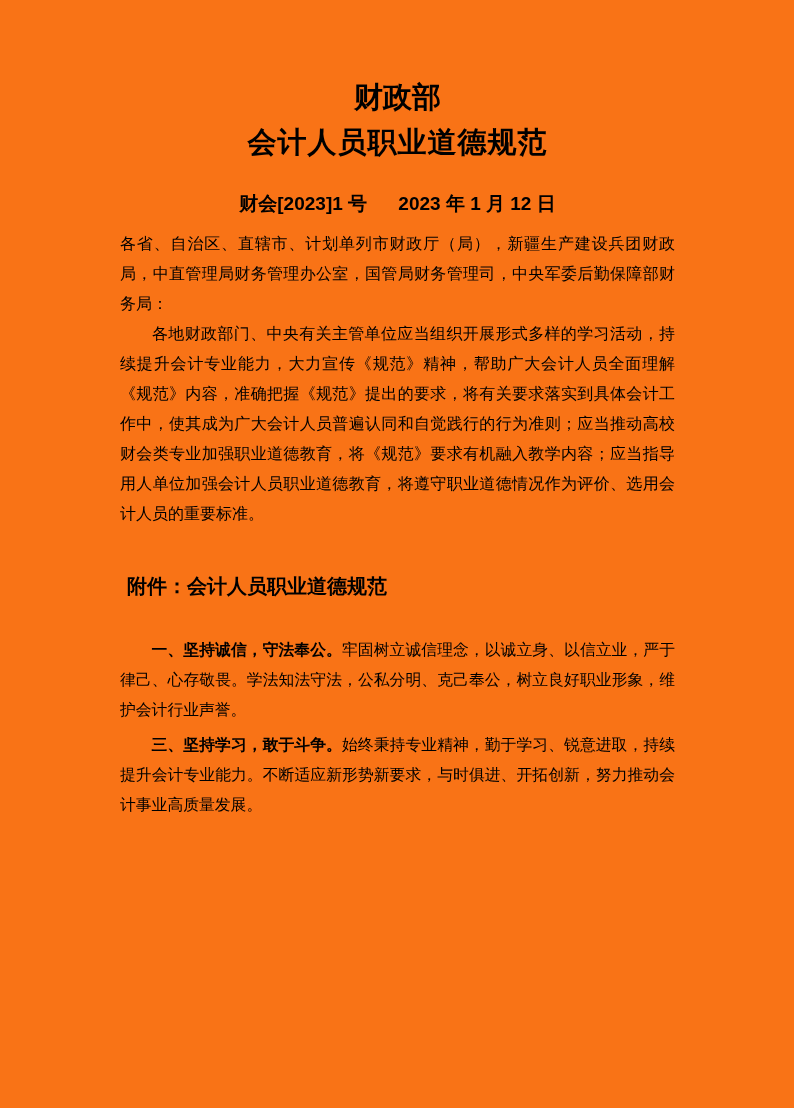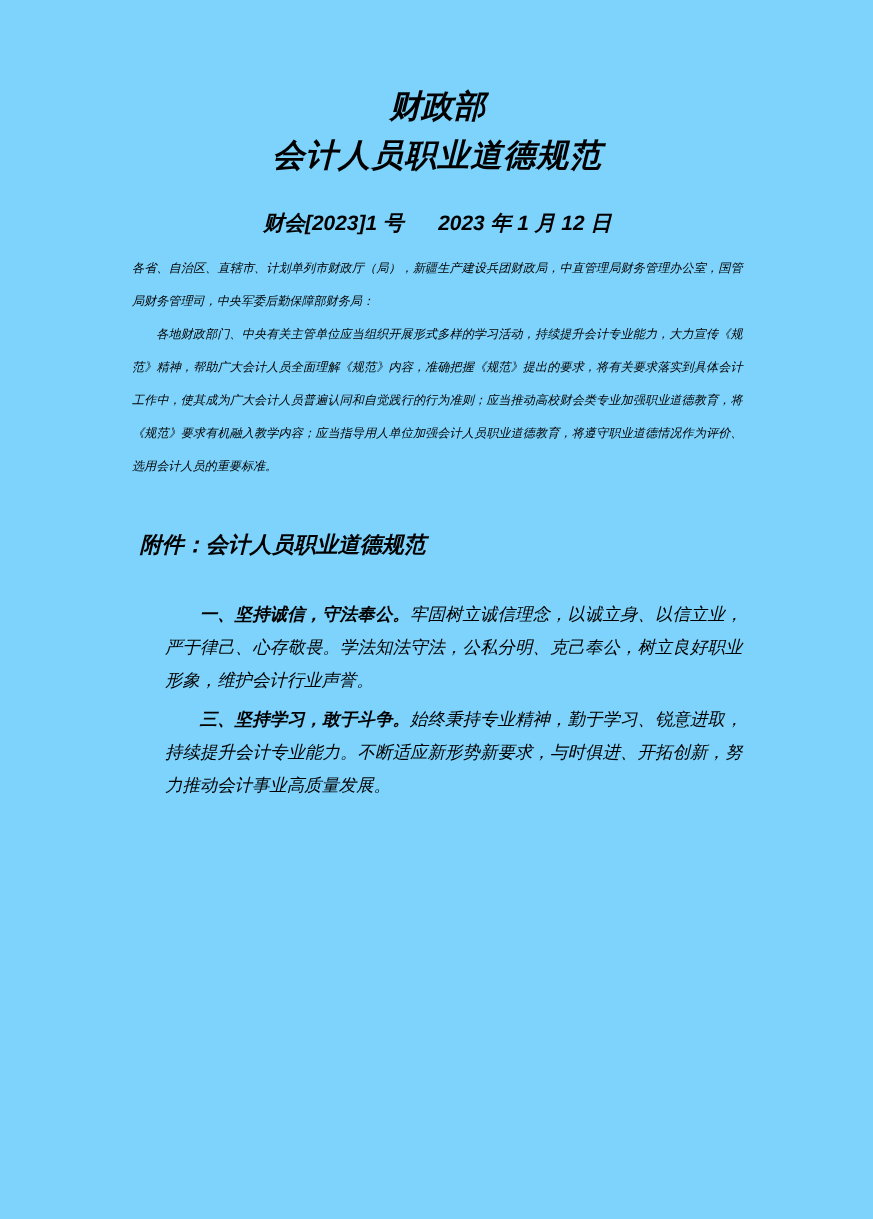--- a/index.html
+++ b/index.html
@@ -5,26 +5,25 @@
   html, body {
     margin: 0;
     padding: 0;
     background: #ffffff;
   }
   .page {
     position: relative;
     box-sizing: border-box;
     width: 794px;
     height: 1108px;
-    background: #7dd3fc;
+    background: #f97316;
     color: #000000;
     padding: 75px 119px 0 120px;
     overflow: hidden;
     font-family: "Liberation Serif", "DejaVu Serif", serif;
-    font-style: italic;
   }
   .doc-title {
     margin: 0;
     text-align: center;
     font-family: "Liberation Serif", "DejaVu Serif", serif;
     font-weight: 700;
     font-size: 29px;
     line-height: 45px;
     color: #000000;
   }
@@ -39,21 +38,21 @@
     font-size: 19px;
     line-height: 30px;
     color: #000000;
     white-space: nowrap;
   }
   .doc-meta .issue-date {
     margin-left: 26px;
   }
   .body-copy {
     margin-top: 10px;
-    font-size: 11px;
+    font-size: 16px;
     line-height: 30px;
     text-align: justify;
     color: #000000;
   }
   .body-copy p {
     margin: 0;
   }
   .indent {
     text-indent: 2em;
   }
@@ -61,21 +60,20 @@
     margin: 42px 0 0 0;
     padding-left: 7px;
     font-family: "Liberation Sans", "DejaVu Sans", sans-serif;
     font-weight: 700;
     font-size: 20px;
     line-height: 30px;
     color: #000000;
   }
   .items {
     margin-top: 34px;
-    margin-left: 30px;
   }
   .item {
     margin: 0;
     text-indent: 2em;
     font-size: 15.8px;
     line-height: 30px;
     text-align: justify;
     color: #000000;
   }
   .item + .item {

